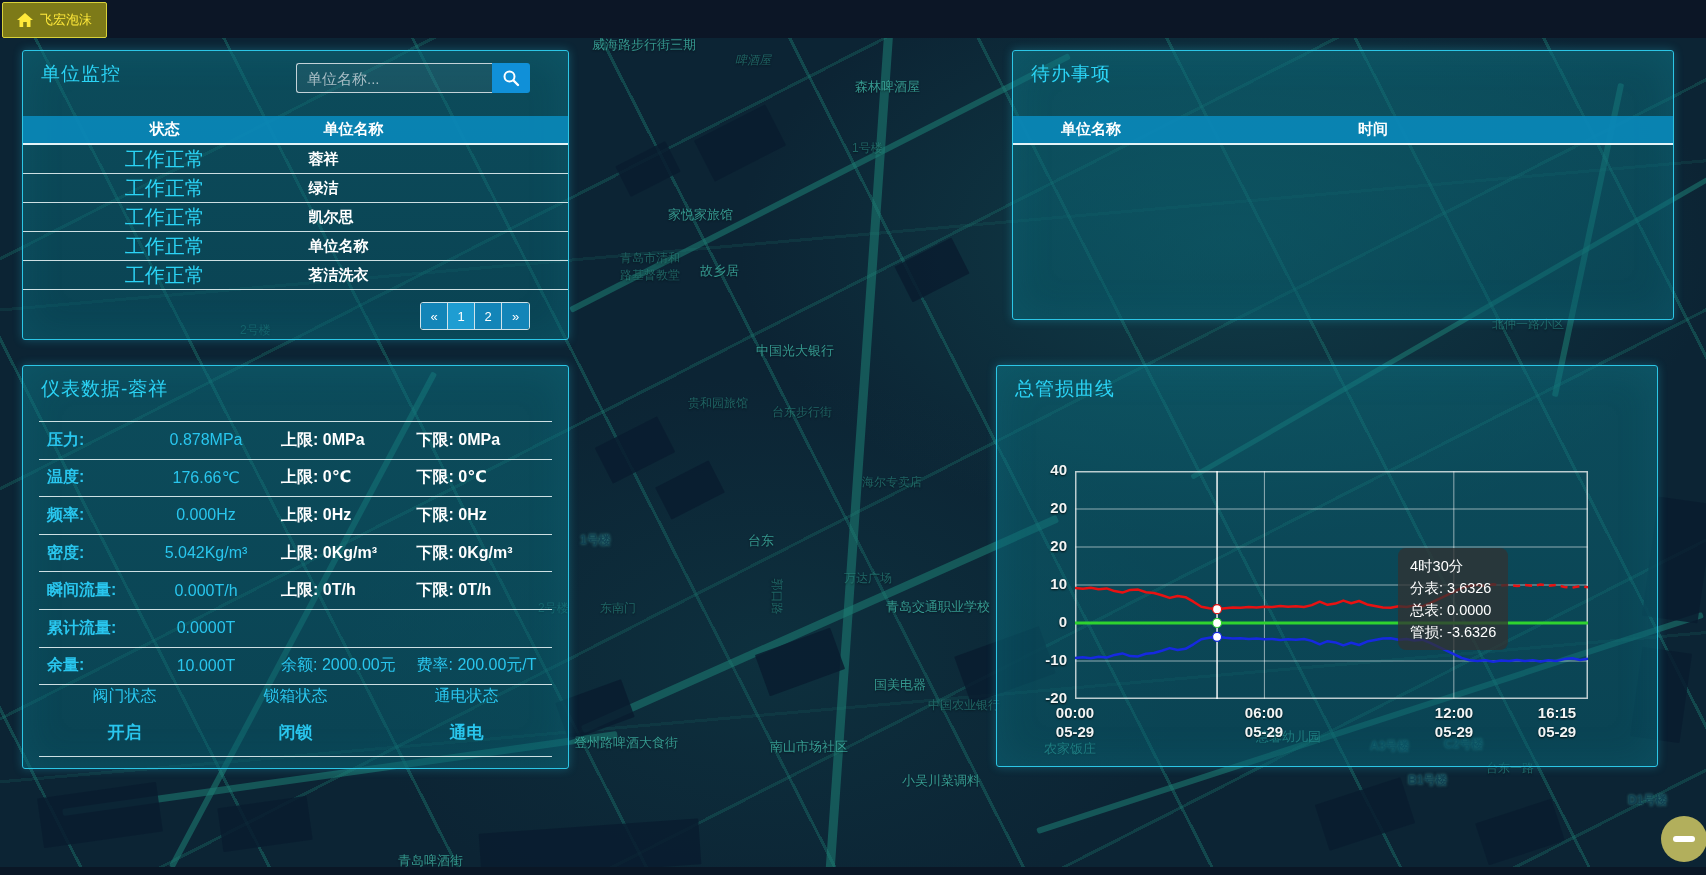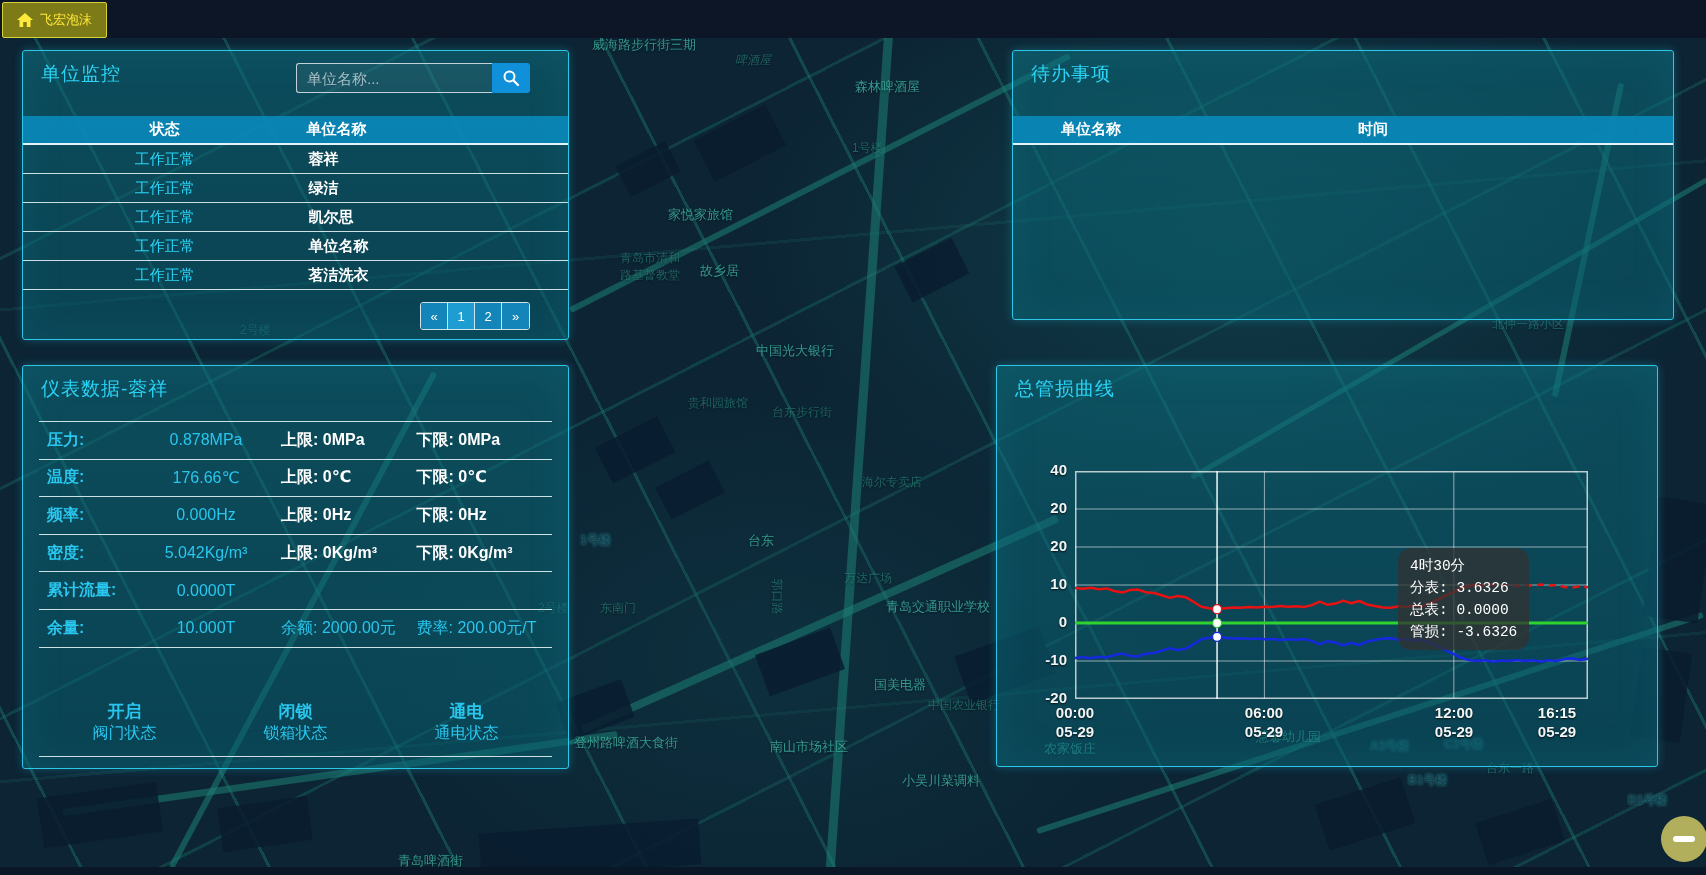--- a/index.html
+++ b/index.html
@@ -50,29 +50,29 @@
      border:1px solid #c3d2d8;border-right:none;border-radius:3px 0 0 3px;outline:none;
      padding:0 10px;font-size:15px;color:#e8f4f8;font-family:inherit;}
   .search input::placeholder{color:#a7bcc4;}
   .search-btn{width:38px;height:30px;background:#1090d8;border:none;border-radius:0 3px 3px 0;
      display:flex;align-items:center;justify-content:center;cursor:pointer;}
 
   
   .tbl-head{position:absolute;left:0;right:0;top:65px;height:27px;background:rgba(10,136,184,0.92);
      border-bottom:2px solid rgba(240,250,252,0.95);display:grid;align-items:center;
      color:#fff;font-weight:bold;font-size:15px;}
-  #panel-units .tbl-head{grid-template-columns:52% 48%;}
+  #panel-units .tbl-head{grid-template-columns:52% 48%;gap:17px;}
   #panel-units .tbl-head span:first-child{text-align:center;}
   #panel-todo .tbl-head{grid-template-columns:50% 50%;}
   #panel-todo .tbl-head span:first-child{padding-left:48px;}
   #panel-todo .tbl-head span:last-child{padding-left:15px;}
   .tbl-body{position:absolute;left:0;right:0;top:94px;}
   .u-row{display:grid;grid-template-columns:52% 48%;height:28px;align-items:center;
      border-bottom:1px solid rgba(240,250,252,0.85);cursor:pointer;}
-  .u-row .st{color:#2bd3f5;font-size:15px;text-align:center;}
+  .u-row .st{color:#2bd3f5;font-size:20px;text-align:center;}
   .u-row .nm{color:#fff;font-size:15px;font-weight:600;padding-left:2px;}
 
   
   .pager{position:absolute;right:38px;bottom:9px;display:flex;border:1px solid #cfe3ea;border-radius:3px;overflow:hidden;}
   .pager button{width:27px;height:26px;background:#1385b8;border:none;border-right:1px solid #cfe3ea;
      color:#fff;font-size:13px;cursor:pointer;font-family:inherit;}
   .pager button:last-child{border-right:none;}
   .pager button.active{background:#1e9dd2;}
 
   
@@ -98,22 +98,22 @@
   .lg-red .lg-line{background:#c23a32;} .lg-red .lg-line i{border-color:#c23a32;}
   .lg-dark .lg-line{background:#233138;} .lg-dark .lg-line i{border-color:#e8eef0;}
   .lg-grey .lg-line{background:#9fb6c9;} .lg-grey .lg-line i{border-color:#cfe0ea;}
   #loss-plot{position:absolute;left:78px;top:105px;}
   .yticks{position:absolute;left:0;top:105px;width:70px;}
   .ytick{position:absolute;right:0;width:70px;text-align:right;font-size:15px;font-weight:600;
      color:#f2f5f5;text-shadow:0 1px 2px rgba(0,0,0,0.8);}
   .xticks{position:absolute;left:0;top:337px;}
   .xtick{position:absolute;width:62px;text-align:center;font-size:15px;font-weight:600;
      color:#f2f5f5;text-shadow:0 1px 2px rgba(0,0,0,0.8);line-height:19px;}
-  .tooltip{position:absolute;left:401px;top:182px;background:rgba(50,50,50,0.76);border-radius:13px;
-     padding:7px 12px;color:#fff;font-size:14.5px;line-height:22px;z-index:30;pointer-events:none;white-space:nowrap;font-family:Liberation Mono, monospace;}
+  .tooltip{position:absolute;left:401px;top:182px;background:rgba(50,50,50,0.76);border-radius:8px;
+     padding:7px 12px;color:#fff;font-size:14.5px;line-height:22px;z-index:30;pointer-events:none;white-space:nowrap;}
 
   
   .zoom-out{position:absolute;left:1661px;top:816px;width:46px;height:46px;border-radius:50%;
      background:rgba(193,188,96,0.92);display:flex;align-items:center;justify-content:center;
      cursor:pointer;z-index:35;border:none;}
   .zoom-out .bar{width:22px;height:6px;border-radius:3px;background:#fff;}
 </style>
 </head>
 <body>
 
@@ -266,42 +266,48 @@
         <span class="lim">上限: 0Hz</span>
         <span class="lim">下限: 0Hz</span>
       </div>
       <div class="m-row">
         <span class="lb">密度:</span>
         <span class="vl">5.042Kg/m³</span>
         <span class="lim">上限: 0Kg/m³</span>
         <span class="lim">下限: 0Kg/m³</span>
       </div>
       <div class="m-row">
+        <span class="lb">瞬间流量:</span>
+        <span class="vl">0.000T/h</span>
+        <span class="lim">上限: 0T/h</span>
+        <span class="lim">下限: 0T/h</span>
+      </div>
+      <div class="m-row">
         <span class="lb">累计流量:</span>
         <span class="vl">0.0000T</span>
         <span class="lim"></span>
         <span class="lim"></span>
       </div>
       <div class="m-row">
         <span class="lb">余量:</span>
         <span class="vl">10.000T</span>
         <span class="lim cyan">余额: 2000.00元</span>
         <span class="lim cyan">费率: 200.00元/T</span>
       </div>
     </div>
     <div class="m-status">
+      <div class="s-row">
+        <span>阀门状态</span>
+        <span>锁箱状态</span>
+        <span>通电状态</span>
+      </div>
       <div class="s-row vals">
         <span>开启</span>
         <span>闭锁</span>
         <span>通电</span>
-      </div>
-      <div class="s-row">
-        <span>阀门状态</span>
-        <span>锁箱状态</span>
-        <span>通电状态</span>
       </div>
     </div>
   </section>
 
   <section class="panel" id="panel-chart">
     <div class="panel-title">总管损曲线</div>
 
     <div class="yticks">
         <div class="ytick" style="top: -10px;">40</div>
         <div class="ytick" style="top: 28px;">20</div>

